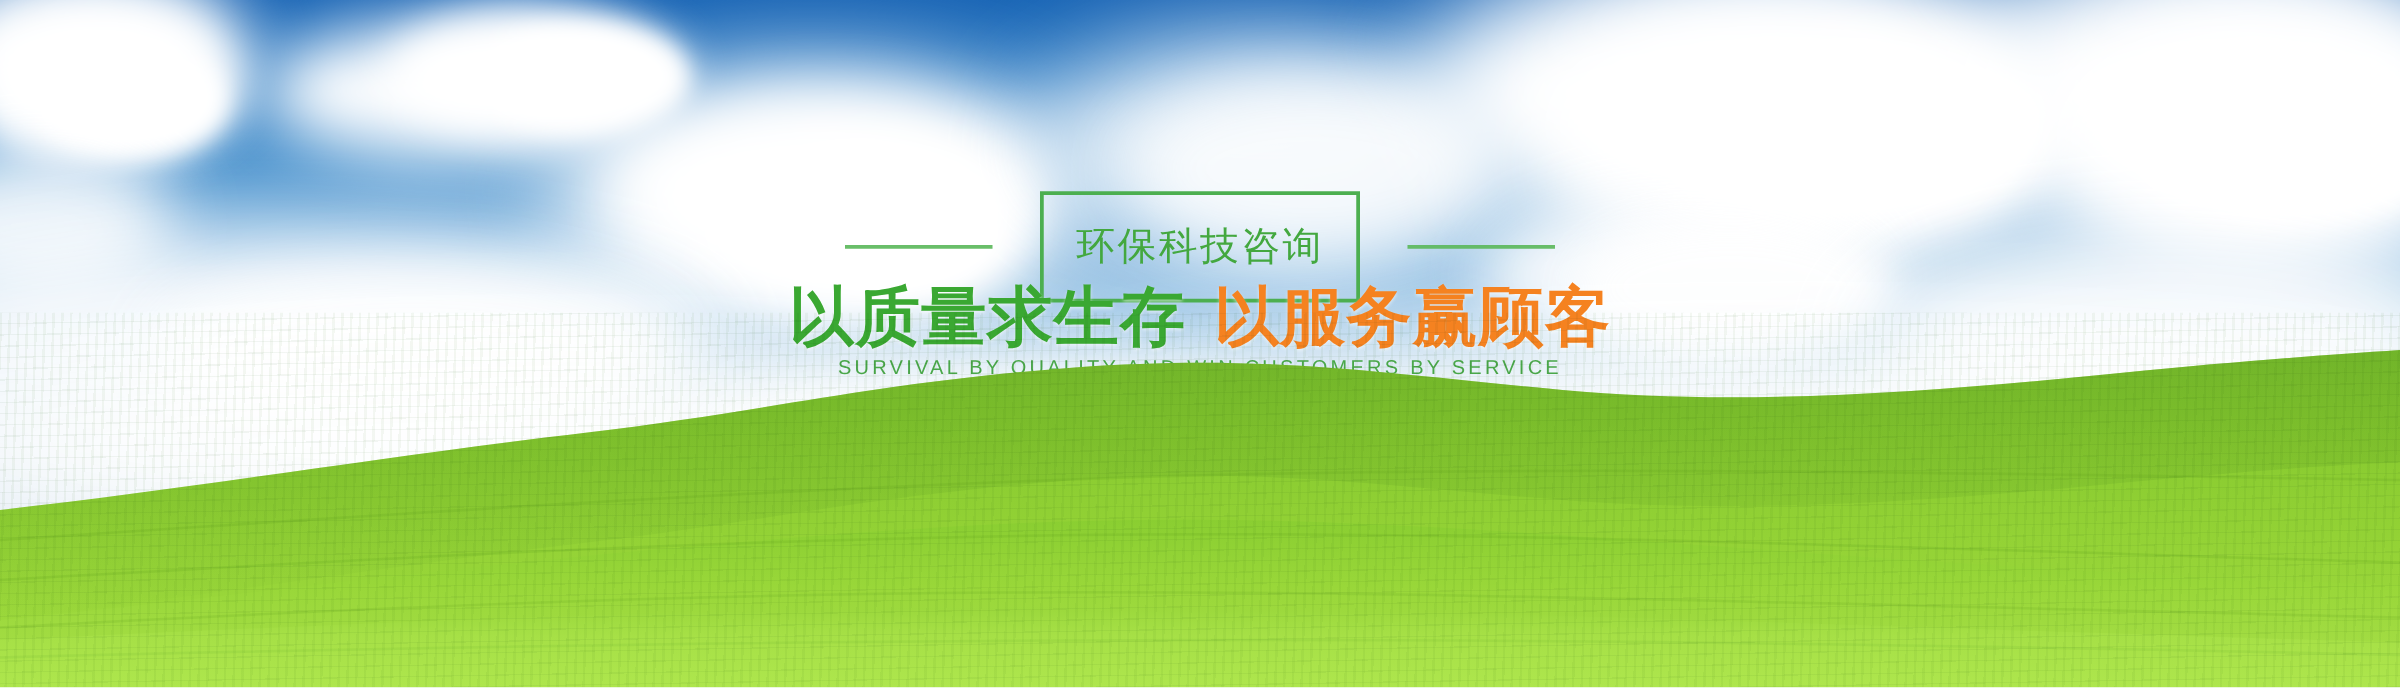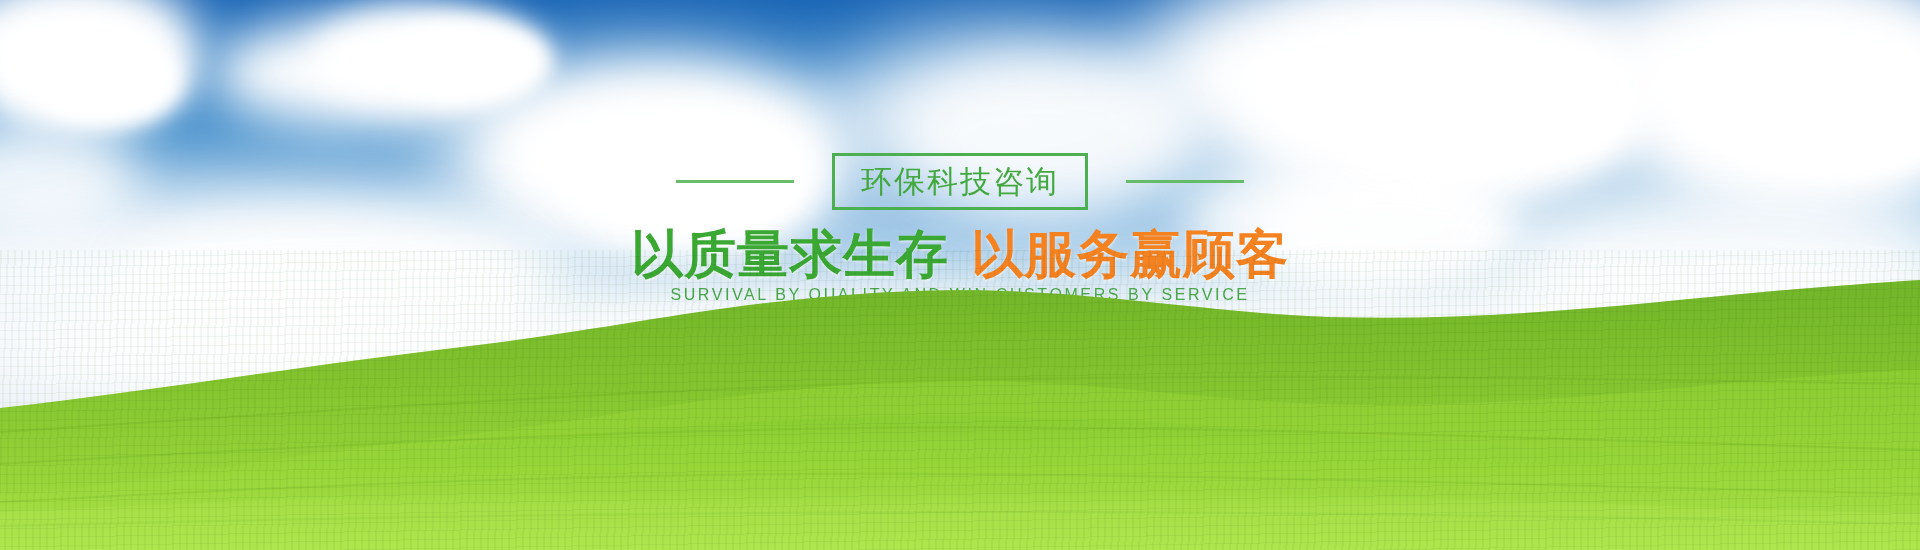--- a/index.html
+++ b/index.html
@@ -70,21 +70,21 @@
     width:118px; height:3px;
     background:#5cb85c;
     opacity:.92;
   }
   .rule.left{margin-right:38px;}
   .rule.right{margin-left:38px;}
 
   .tagbox{
     border:3px solid #4caf50;
     height:51px;
-    padding:0 26px;
+    padding:16px 26px;
     display:flex; align-items:center; justify-content:center;
     box-sizing:content-box;
   }
   .tagbox span{
     font-family:"DejaVu Sans","Liberation Sans",sans-serif;
     font-size:31px;
     line-height:1;
     letter-spacing:2px;
     color:#43a83f;
     font-weight:400;

